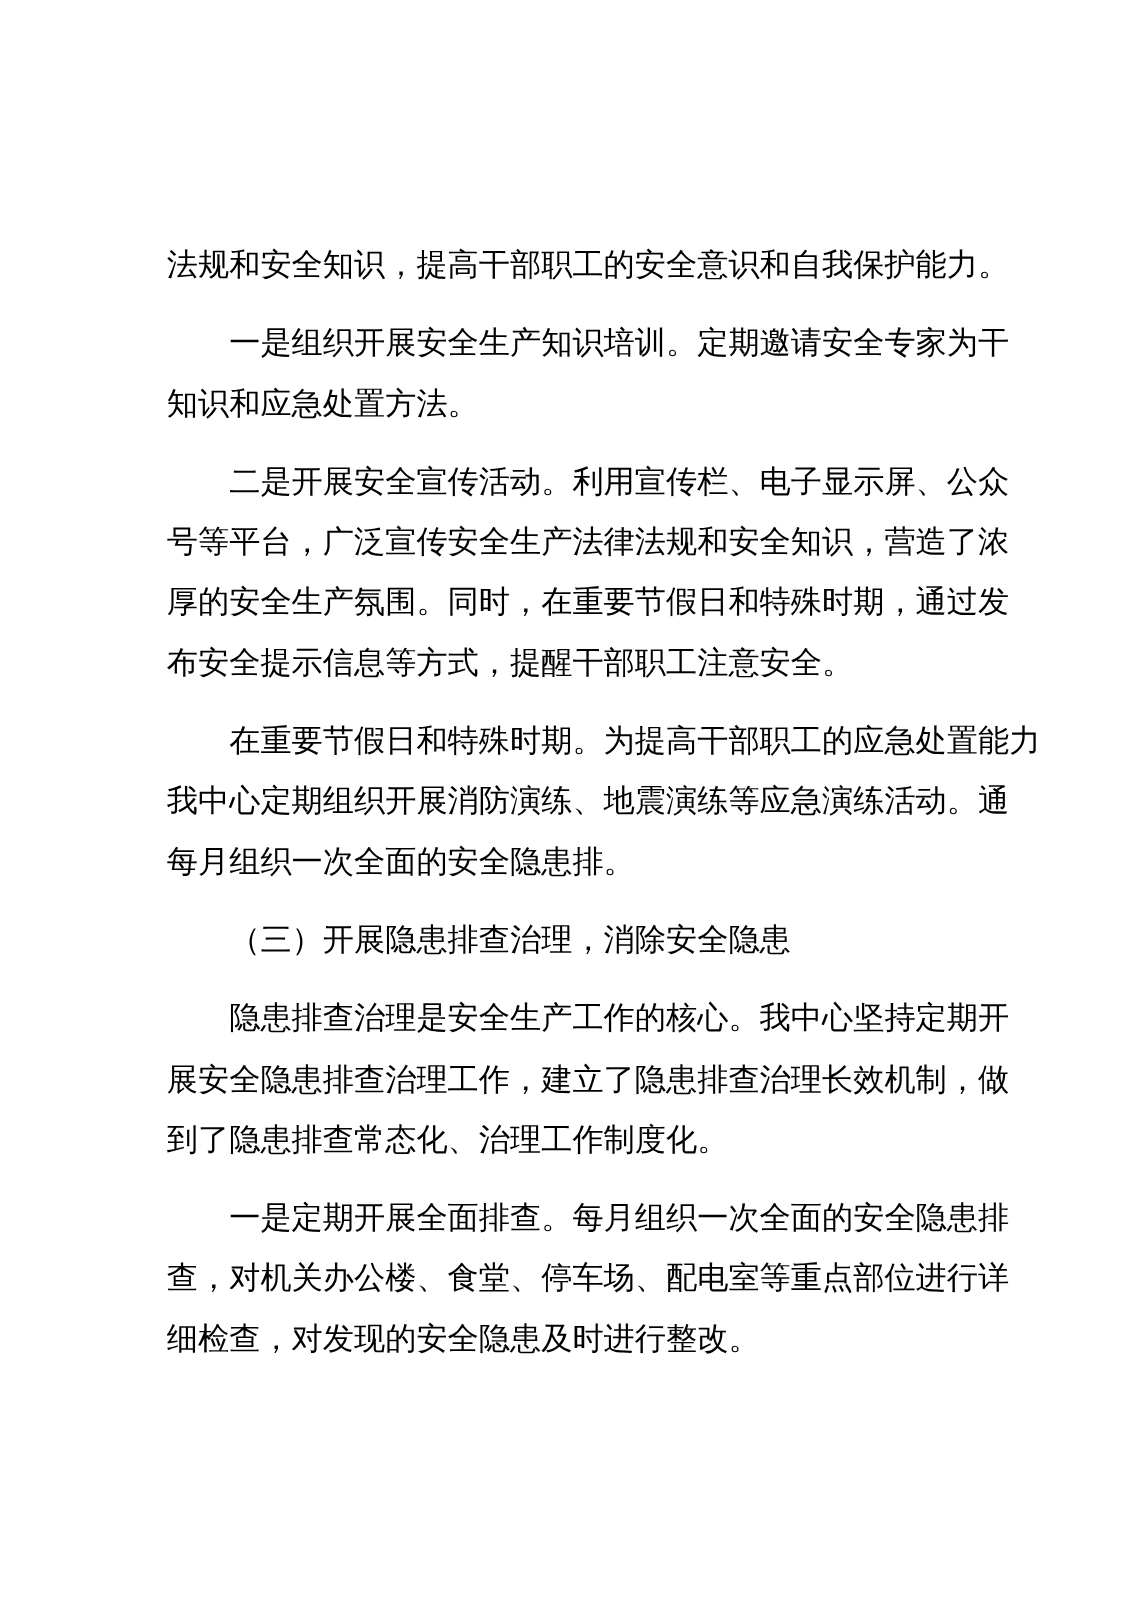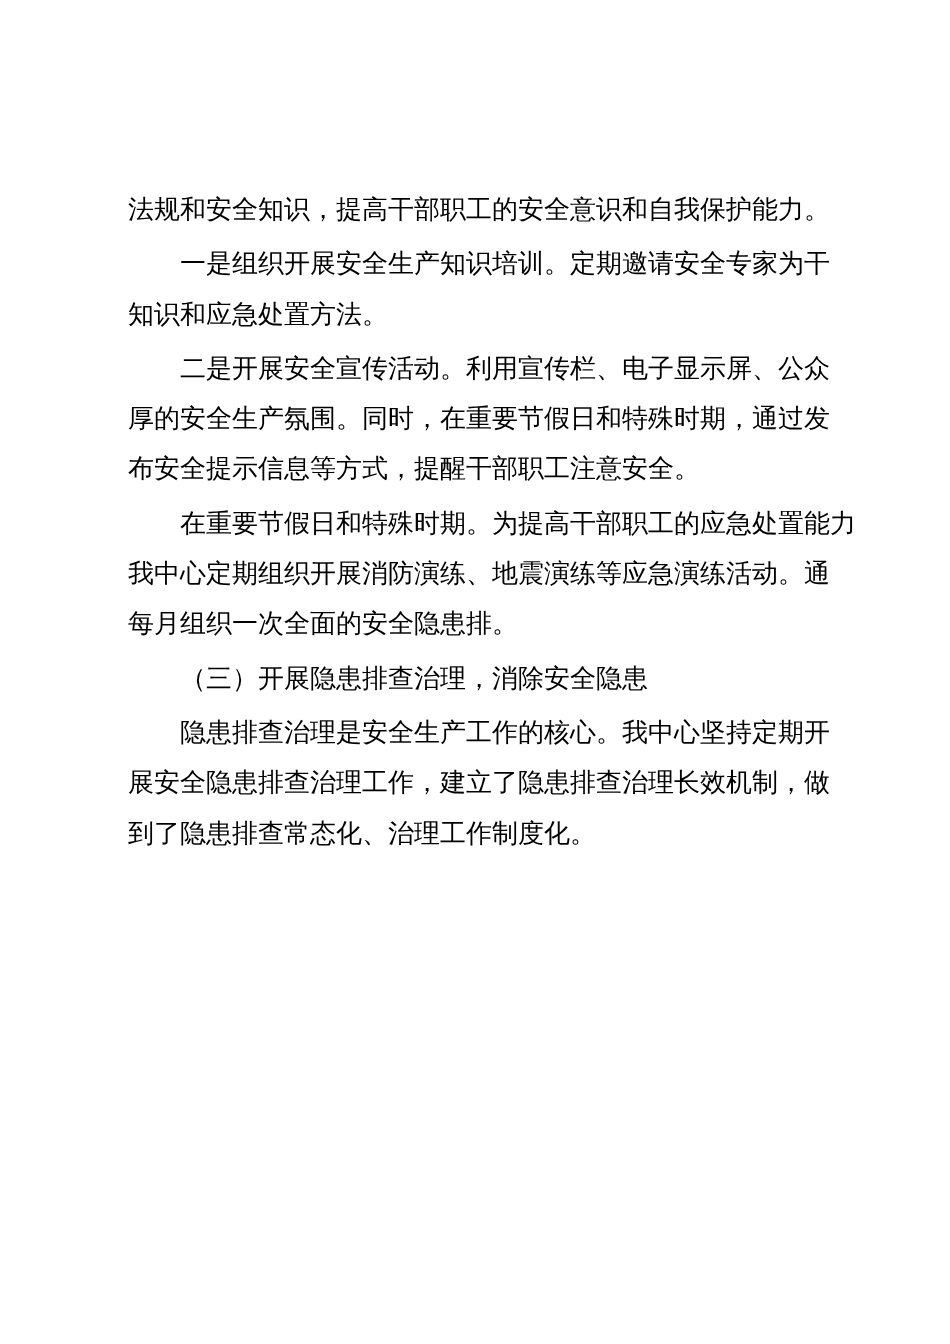--- a/index.html
+++ b/index.html
@@ -20,21 +20,21 @@
     left: 124px;
     top: 180px;
     width: 740px;
     color: #000000;
     font-size: 26px;
     line-height: 50.3px;
     font-weight: 400;
     text-align: left;
   }
   .paragraph {
-    margin: 4px;
+    margin: 15px;
     padding: 0;
   }
   .line {
     white-space: nowrap;
     height: 50.3px;
   }
   .first-line {
     text-indent: 2em;
   }
   .heading .line {
@@ -48,30 +48,36 @@
   <div class="doc-body">
       <div class="paragraph">
         <div class="line">法规和安全知识，提高干部职工的安全意识和自我保护能力。</div>
       </div>
       <div class="paragraph">
         <div class="line first-line">一是组织开展安全生产知识培训。定期邀请安全专家为干</div>
         <div class="line">知识和应急处置方法。</div>
       </div>
       <div class="paragraph">
         <div class="line first-line">二是开展安全宣传活动。利用宣传栏、电子显示屏、公众</div>
+        <div class="line">号等平台，广泛宣传安全生产法律法规和安全知识，营造了浓</div>
         <div class="line">厚的安全生产氛围。同时，在重要节假日和特殊时期，通过发</div>
         <div class="line">布安全提示信息等方式，提醒干部职工注意安全。</div>
       </div>
       <div class="paragraph">
         <div class="line first-line">在重要节假日和特殊时期。为提高干部职工的应急处置能力</div>
         <div class="line">我中心定期组织开展消防演练、地震演练等应急演练活动。通</div>
         <div class="line">每月组织一次全面的安全隐患排。</div>
       </div>
       <div class="paragraph heading">
         <div class="line first-line">（三）开展隐患排查治理，消除安全隐患</div>
       </div>
       <div class="paragraph">
         <div class="line first-line">隐患排查治理是安全生产工作的核心。我中心坚持定期开</div>
         <div class="line">展安全隐患排查治理工作，建立了隐患排查治理长效机制，做</div>
         <div class="line">到了隐患排查常态化、治理工作制度化。</div>
       </div>
+      <div class="paragraph">
+        <div class="line first-line">一是定期开展全面排查。每月组织一次全面的安全隐患排</div>
+        <div class="line">查，对机关办公楼、食堂、停车场、配电室等重点部位进行详</div>
+        <div class="line">细检查，对发现的安全隐患及时进行整改。</div>
+      </div>
     </div>
 </div>
 
 </body></html>

